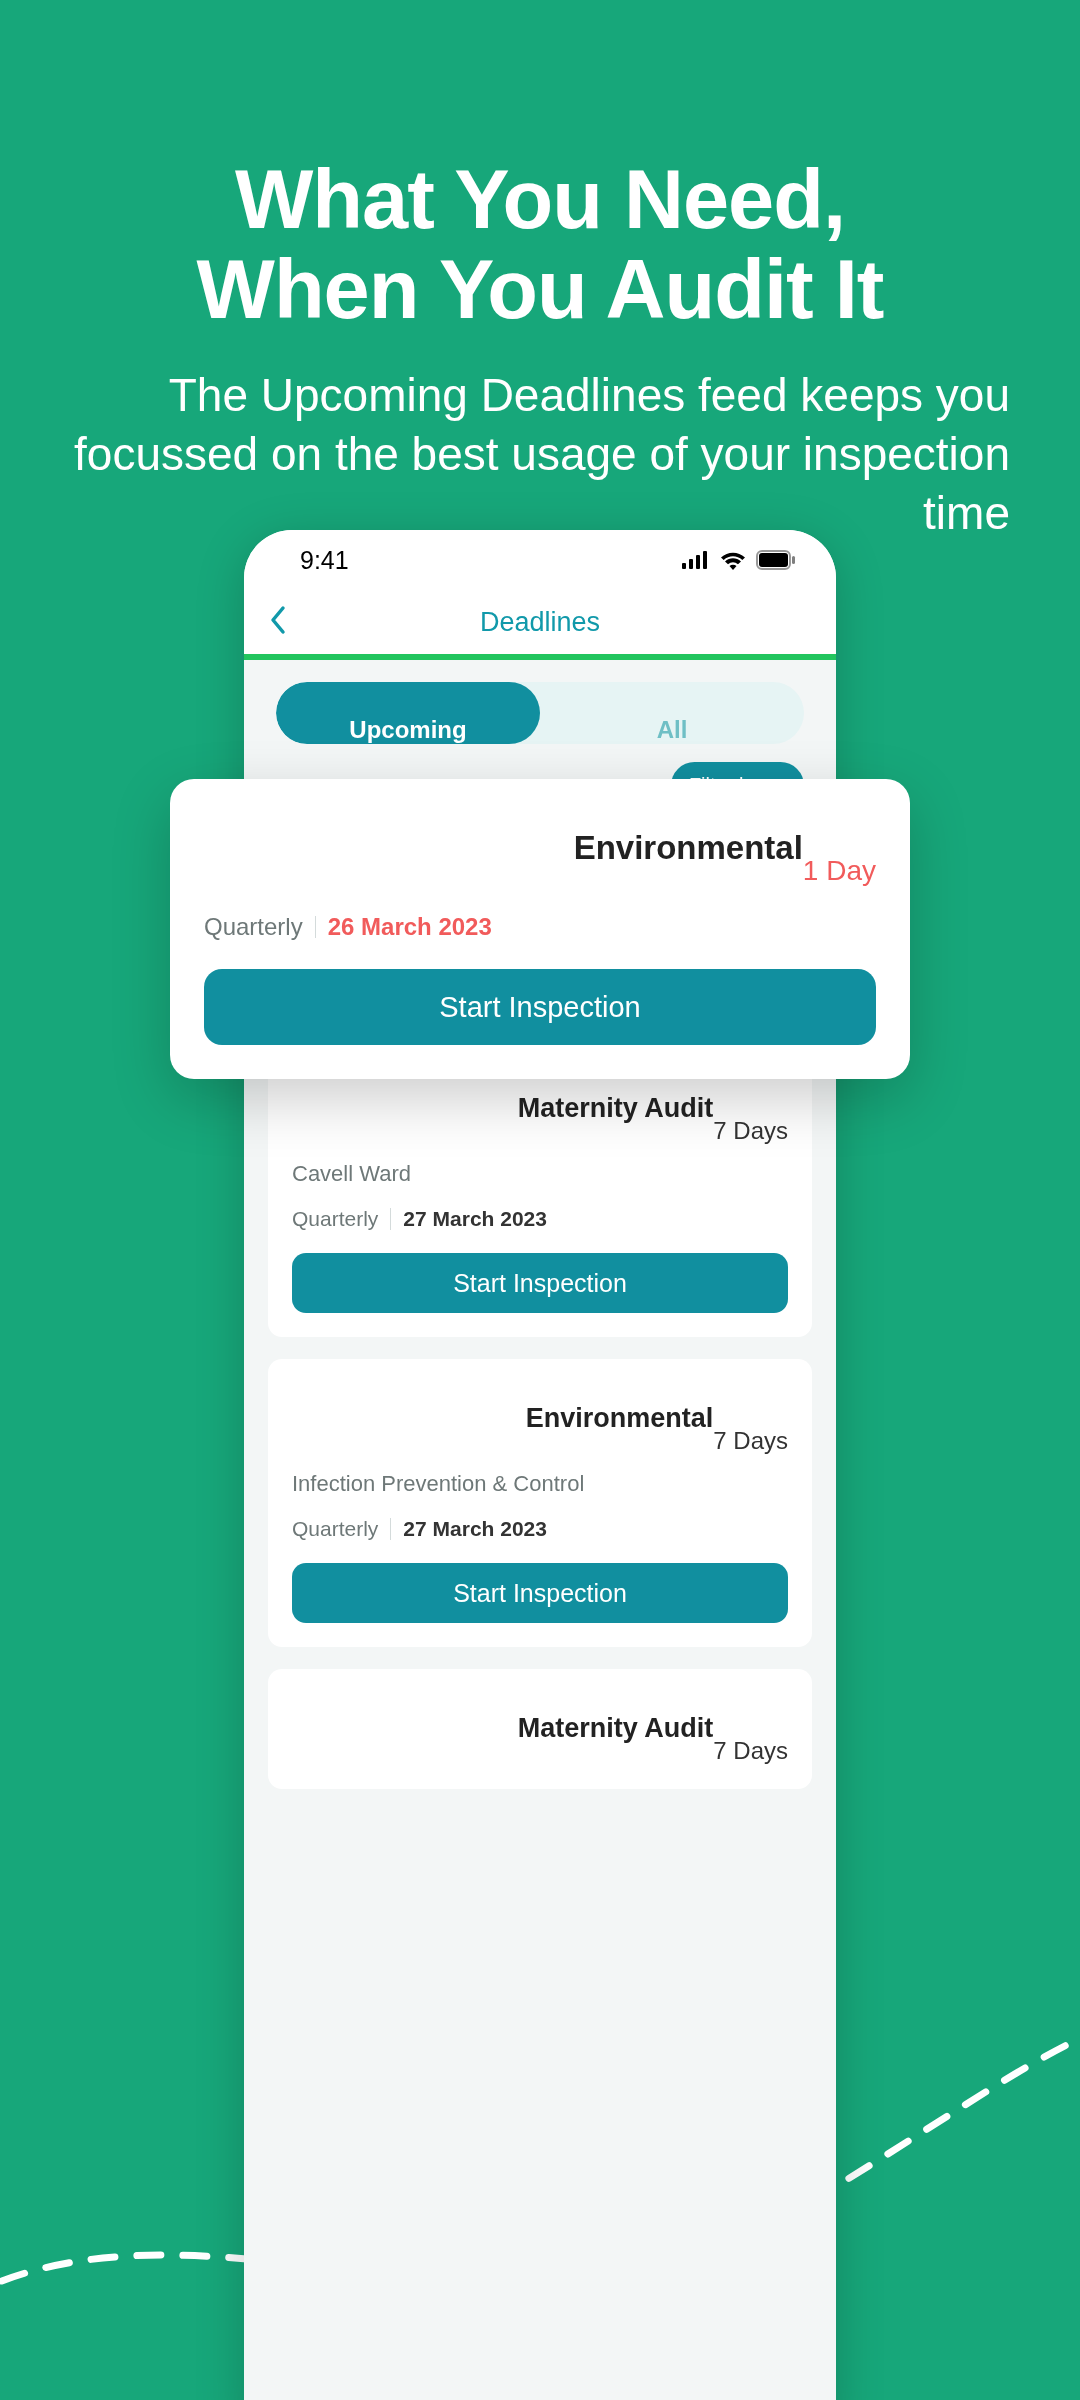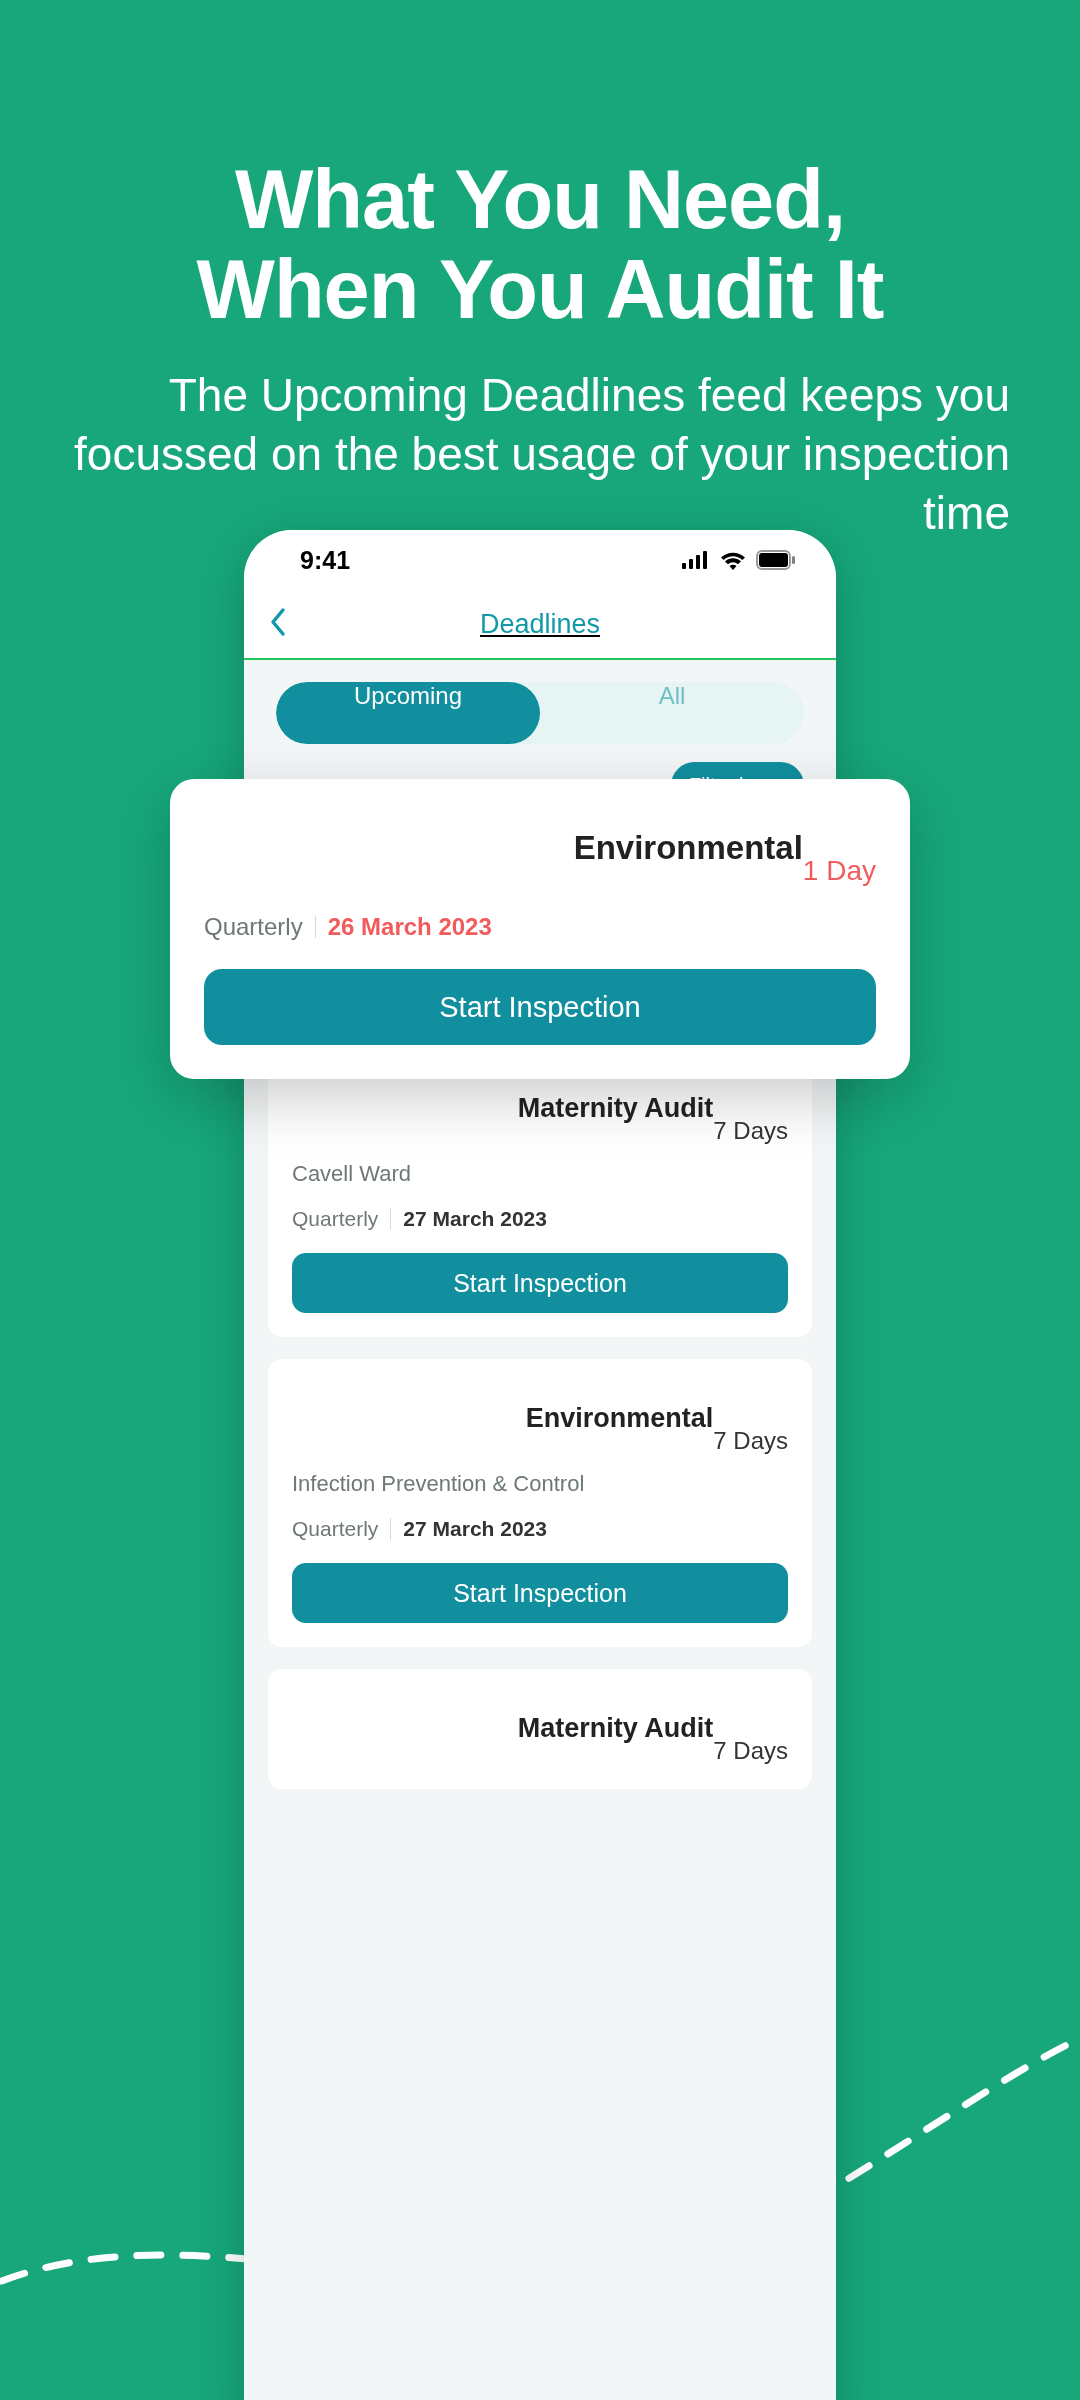--- a/index.html
+++ b/index.html
@@ -40,34 +40,33 @@
     box-shadow: 0 10px 50px rgba(0,0,0,0.2);
     overflow: hidden;
   }
   .status-bar {
     height: 60px;
     background: #fff;
     display: flex;
     align-items: center;
     justify-content: space-between;
     padding: 0 40px 0 56px;
-    font-weight: 700;
+    font-weight: 400;
     font-size: 25px;
     gap: 36px;
   }
   .status-right { display: flex; align-items: center; gap: 10px; }
   .nav-bar {
     height: 70px;
     background: #fff;
-    border-bottom: 2px solid #22c55e;
+    border-bottom: 6px solid #22c55e;
     position: relative;
     display: flex;
     align-items: center;
     justify-content: center;
-    text-decoration: underline;
   }
   .back-btn {
     position: absolute;
     left: 24px;
     top: 50%;
     transform: translateY(-50%);
   }
   .nav-title {
     color: #1199aa;
     font-size: 27px;
@@ -79,24 +78,24 @@
   .seg {
     display: flex;
     background: #e6f4f4;
     border-radius: 40px;
     height: 62px;
     overflow: hidden;
   }
   .seg-opt {
     flex: 1;
     display: flex;
-    align-items: flex-start;
+    align-items: flex-end;
     justify-content: center;
     font-size: 24px;
-    font-weight: 400;
+    font-weight: 700;
   }
   .seg-active { background: #118F9F; color: #fff; border-radius: 40px; }
   .seg-inactive { color: #6fbfc5; }
   .filter-row { display: flex; justify-content: flex-end; padding: 0 32px 20px; }
   .filter-pill {
     background: #118F9F;
     color: #fff;
     font-size: 20px;
     font-weight: 500;
     border-radius: 30px;

